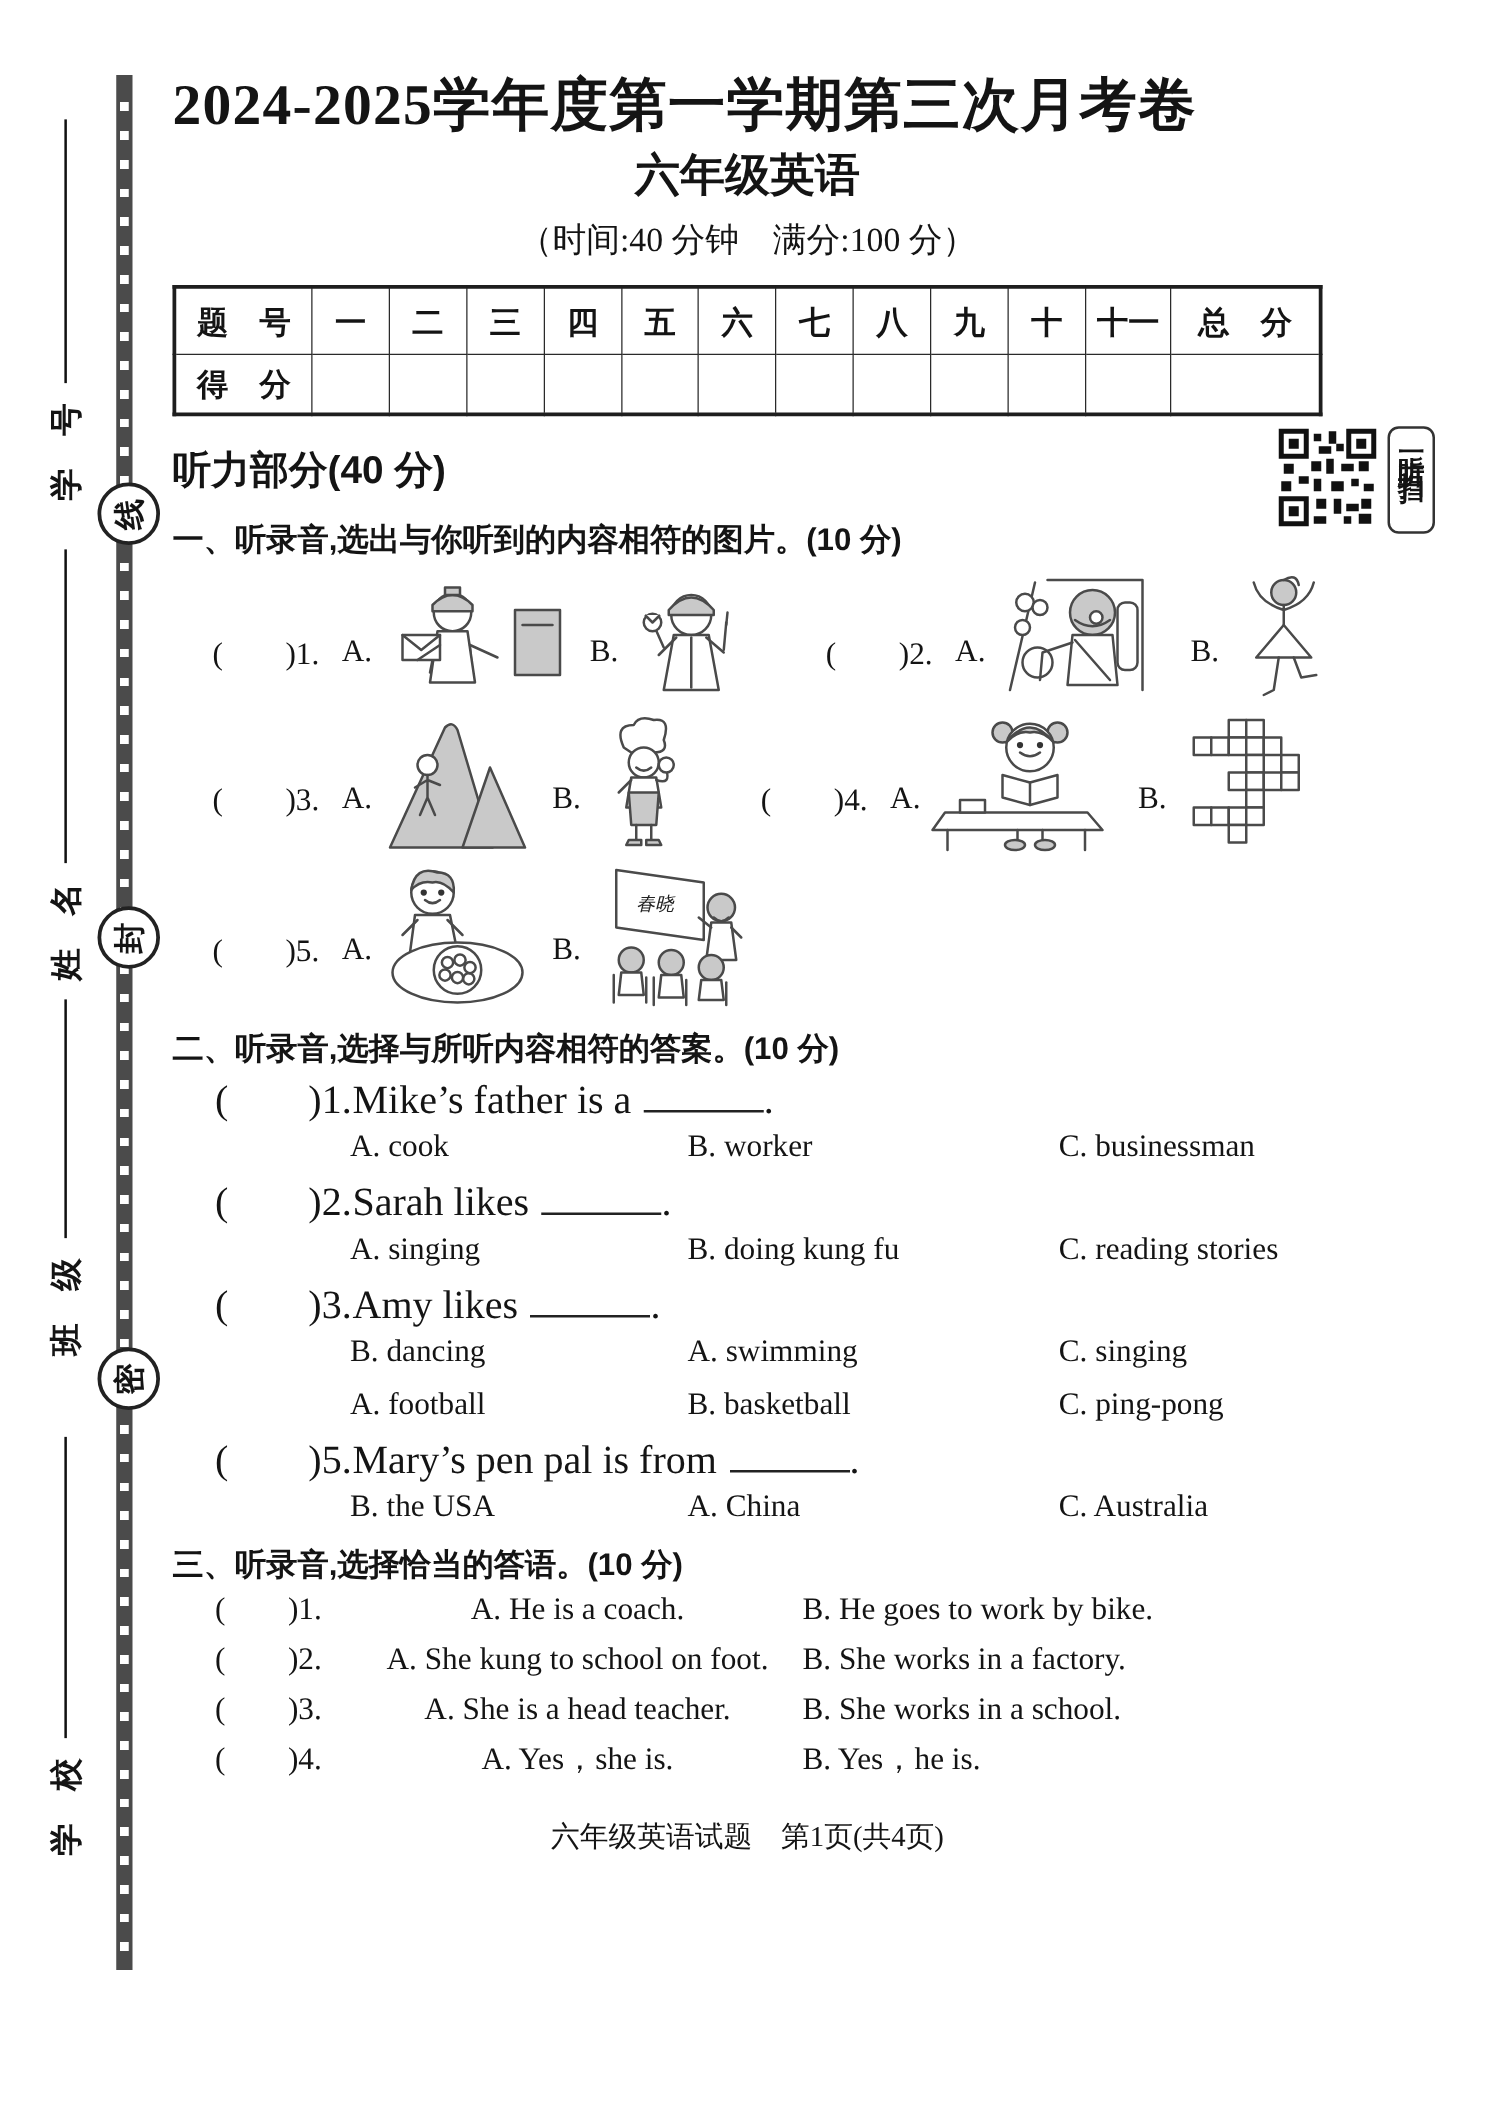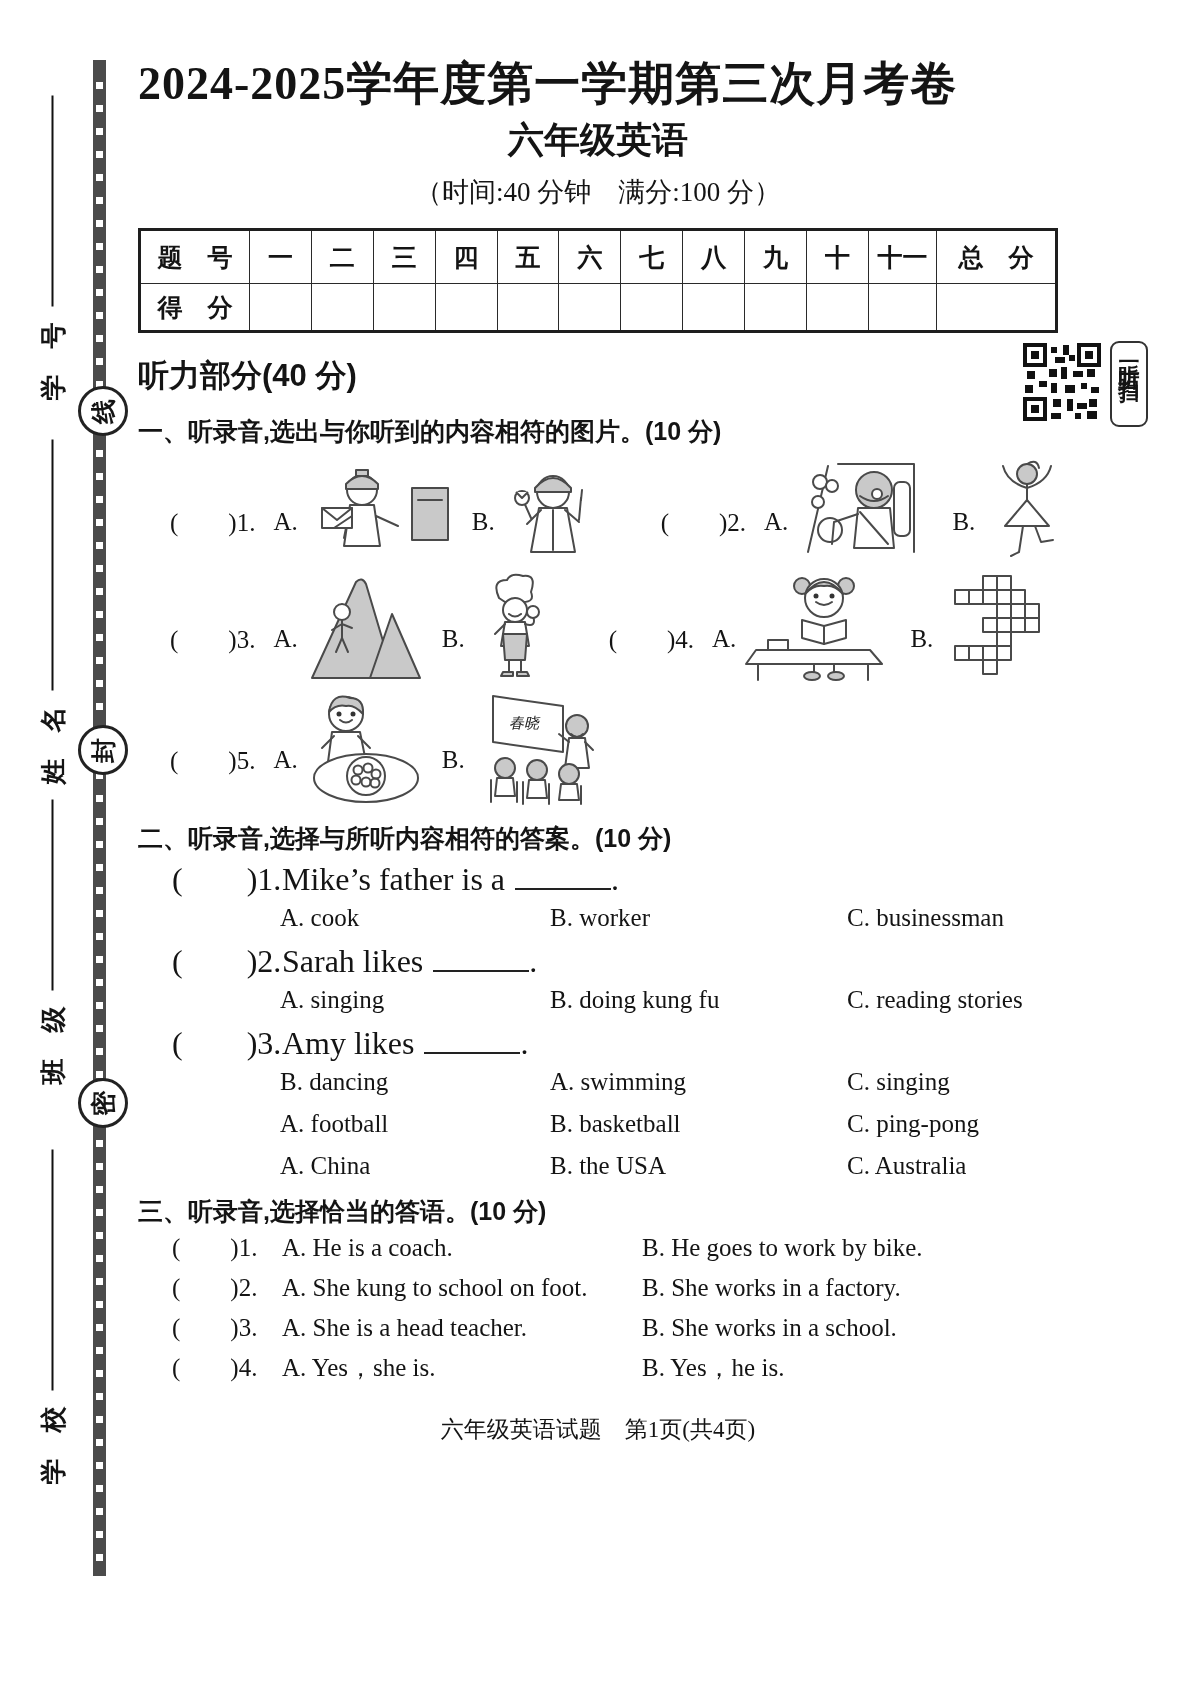--- a/index.html
+++ b/index.html
@@ -50,21 +50,21 @@
   .q2{margin-top:4px;}
   .q2-stem{font-size:32px;line-height:40px;padding-left:34px;}
   .q2-stem .pfx{display:inline-block;width:110px;}
   .blank{display:inline-block;width:96px;border-bottom:2px solid #222;height:22px;margin-left:10px;}
   .q2-opts{display:flex;font-size:25px;line-height:38px;padding-left:142px;}
   .q2-opts span:nth-child(1){width:270px;}
   .q2-opts span:nth-child(2){width:297px;}
 
   .q3{display:flex;font-size:25px;line-height:40px;padding-left:34px;}
   .q3 .pfx{display:inline-block;width:110px;flex:0 0 auto;}
-  .q3 .a{width:360px;flex:0 0 auto;}
+  .q3 .a{width:360px;flex:0 0 auto;text-align:center;}
 
   .footer{margin-top:26px;text-align:center;font-size:23px;}
 </style>
 </head>
 <body>
 
 <div class="seal-strip"></div>
 
 <div class="mfield hei" style="left:-100px;top:231px;width:305px;">
   <span>学　号</span>
@@ -405,23 +405,24 @@
 
   <div class="q2">
     <div class="q2-opts">
       <span>A. football</span>
       <span>B. basketball</span>
       <span>C. ping-pong</span>
     </div>
   </div>
 
   <div class="q2">
+    <div class="q2-stem"><span class="pfx">(　　)5.</span><span>Mary’s pen pal is from</span><span class="blank"></span><span>.</span></div>
     <div class="q2-opts">
+      <span>B. the USA</span>
       <span>A. China</span>
-      <span>B. the USA</span>
       <span>C. Australia</span>
     </div>
   </div>
 
   <div class="sec-head hei" style="margin-top:10px;">三、听录音,选择恰当的答语。(10 分)</div>
 
   <div class="q3">
     <span class="pfx">(　　)1.</span>
     <span class="a">A. He is a coach.</span>
     <span class="b">B. He goes to work by bike.</span>

